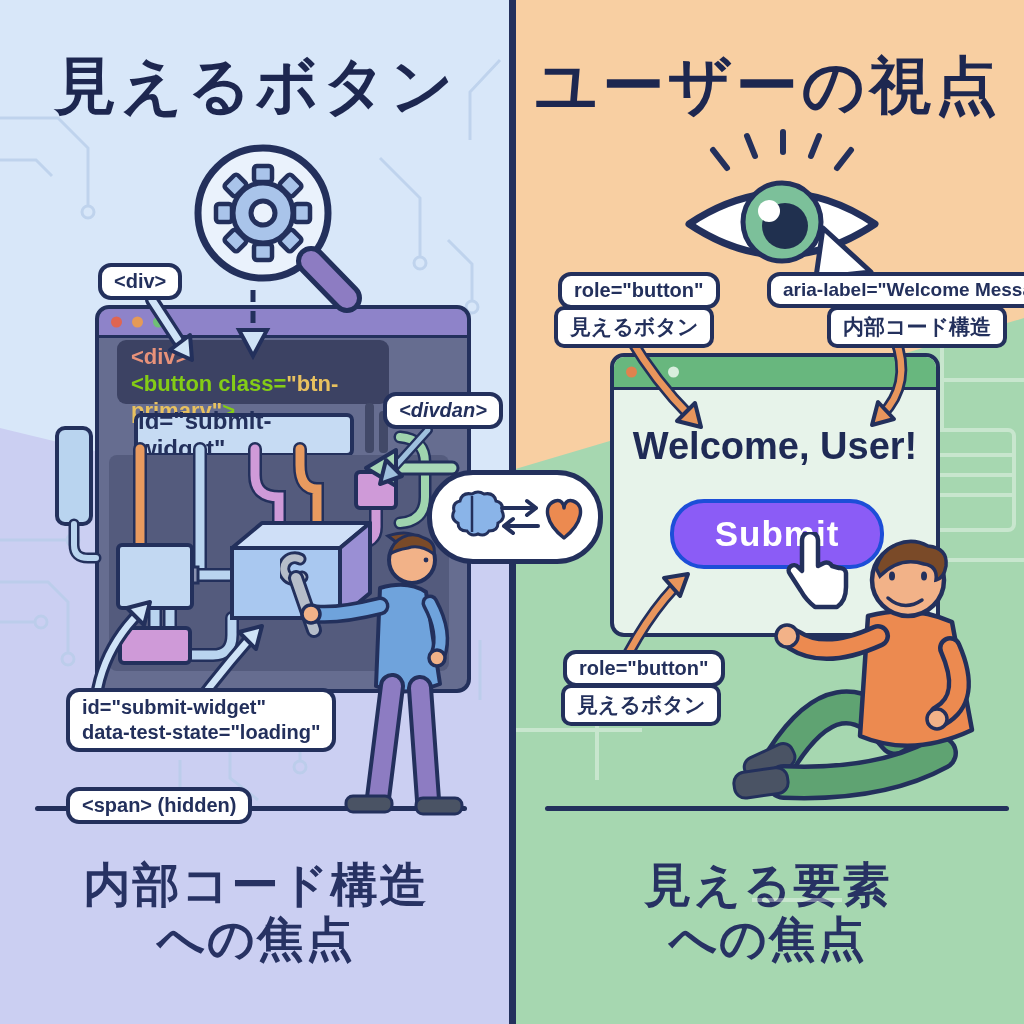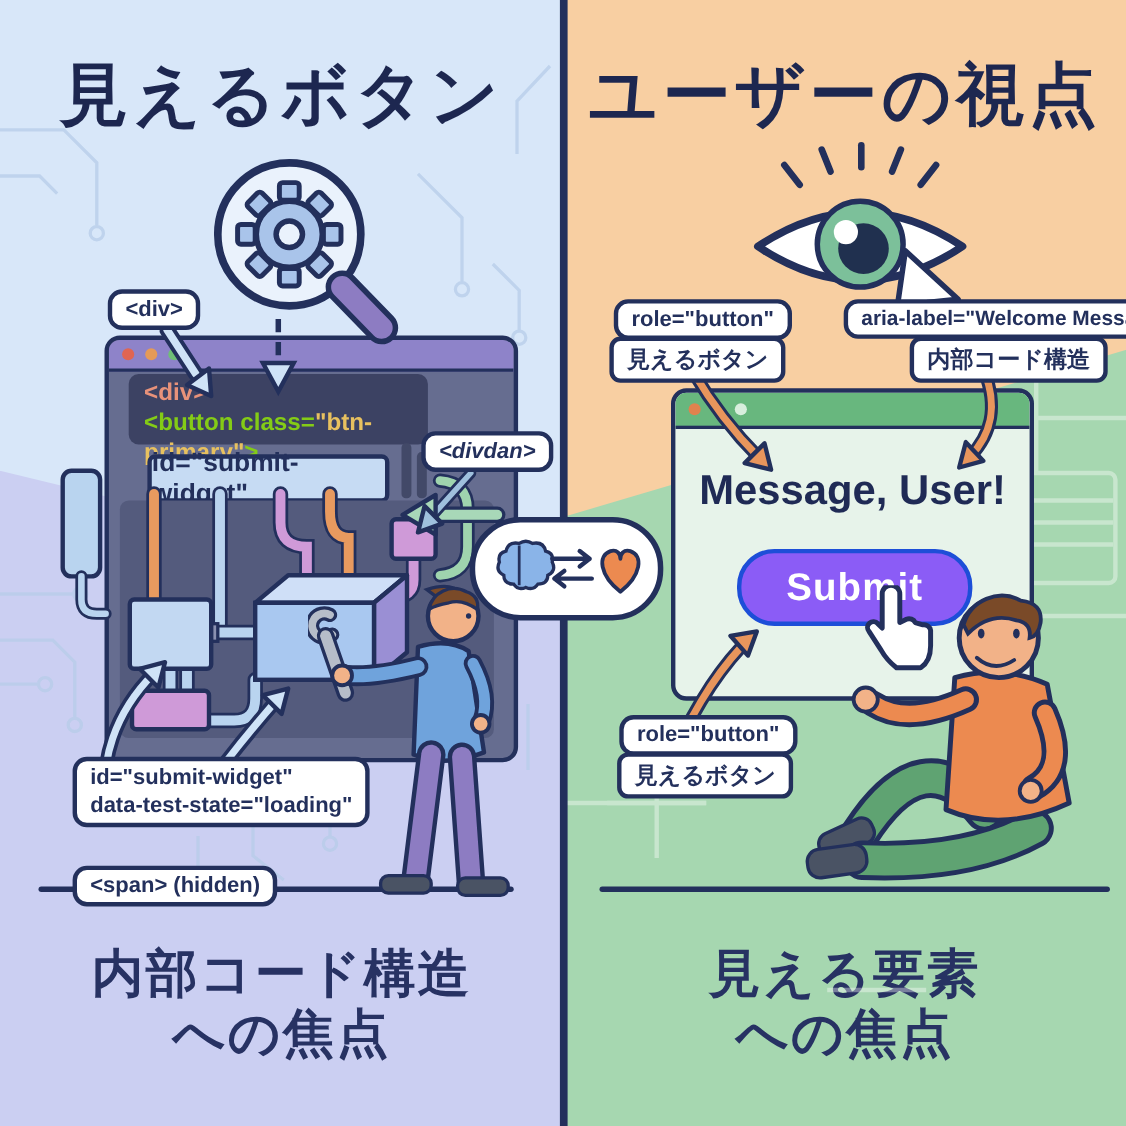--- a/index.html
+++ b/index.html
@@ -274,21 +274,21 @@
     <div class="bubble jp" style="left:315px;top:306px;">
       <span>内部コード構造</span>
     </div>
 
     <div class="window win-right">
       <div class="titlebar tb-right">
         <span class="dot" style="left:12px;background:#e0824e;"></span>
         <span class="dot" style="left:33px;background:#f0e7d8;"></span>
         <span class="dot" style="left:54px;background:#d8eedd;"></span>
       </div>
-      <div class="welcome">Message, User!</div>
+      <div class="welcome">Welcome, User!</div>
       <div class="submit">Submit</div>
     </div>
 
     <svg class="abs z25" style="left:0;top:0" width="512" height="1024" viewBox="0 0 512 1024">
       <g fill="none" stroke-linecap="round">
         <path d="M118,338 C138,372 158,396 178,416" stroke="#23305c" stroke-width="12"></path>
         <path d="M118,338 C138,372 158,396 178,416" stroke="#e8955c" stroke-width="6.5"></path>
         <path d="M383,338 C396,372 388,396 370,415" stroke="#23305c" stroke-width="12"></path>
         <path d="M383,338 C396,372 388,396 370,415" stroke="#e8955c" stroke-width="6.5"></path>
         <path d="M96,698 C112,656 136,616 162,588" stroke="#23305c" stroke-width="12"></path>

